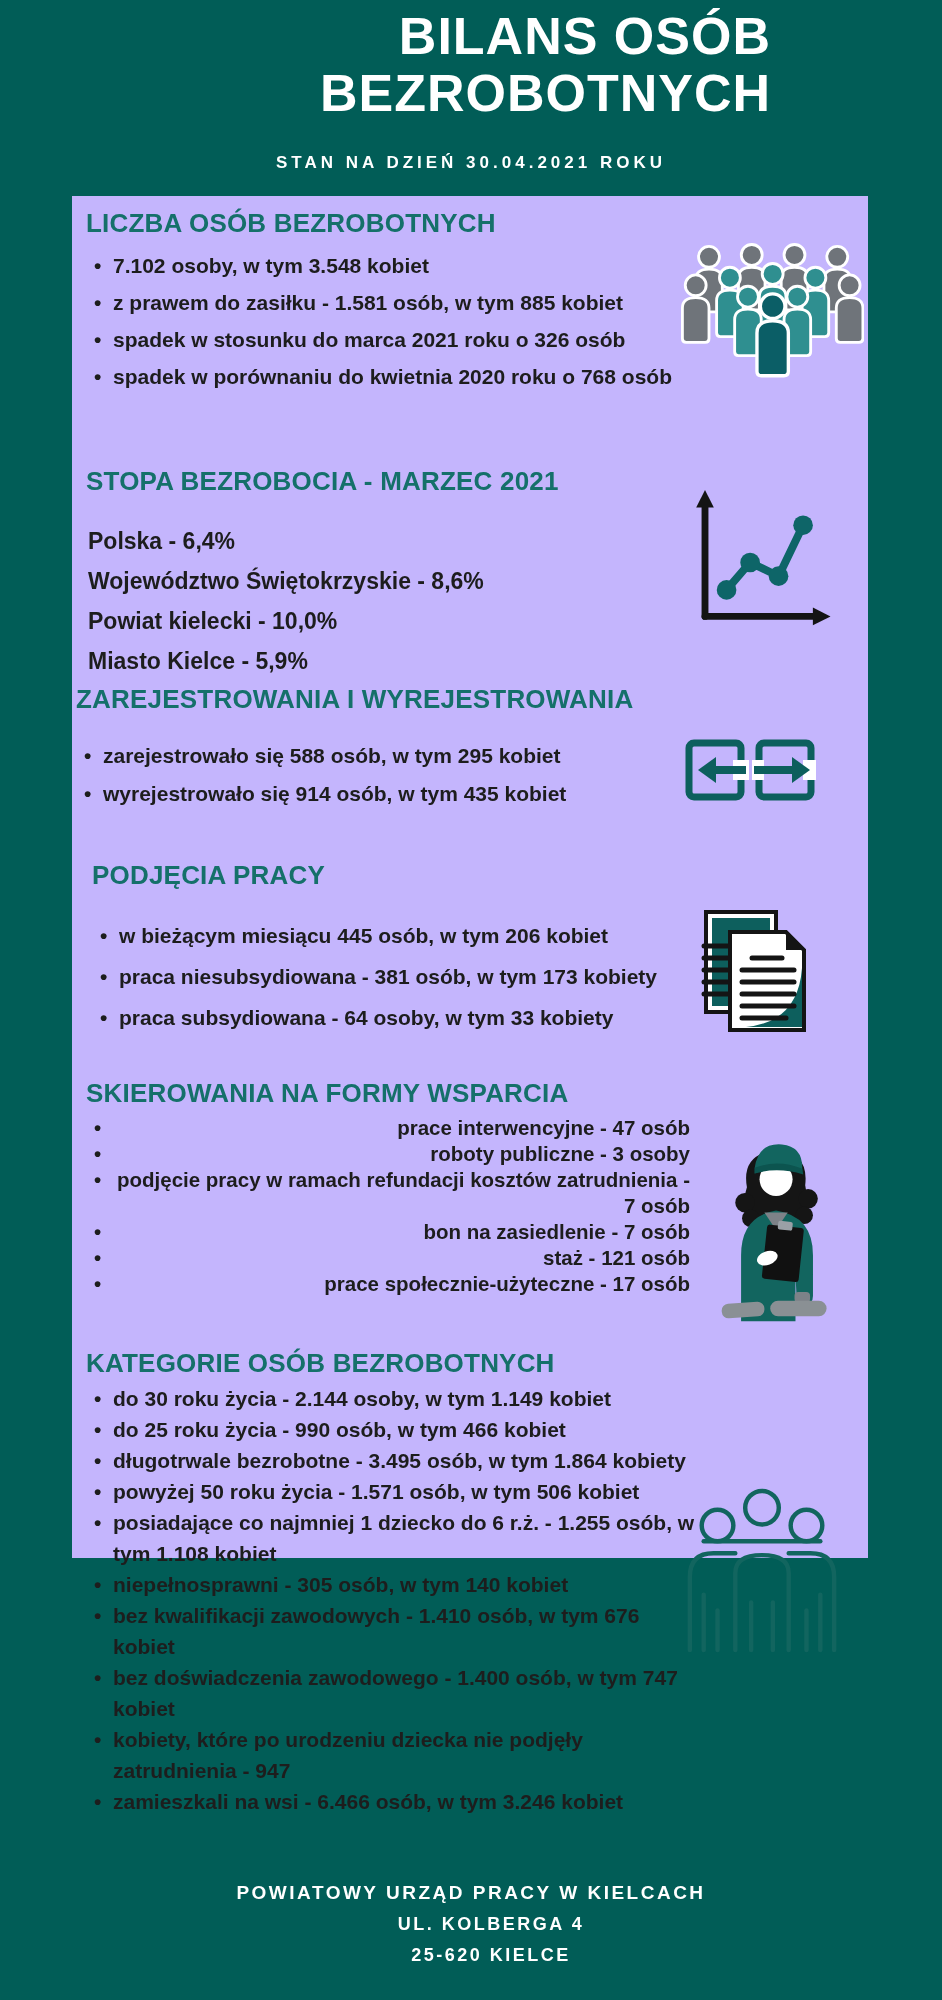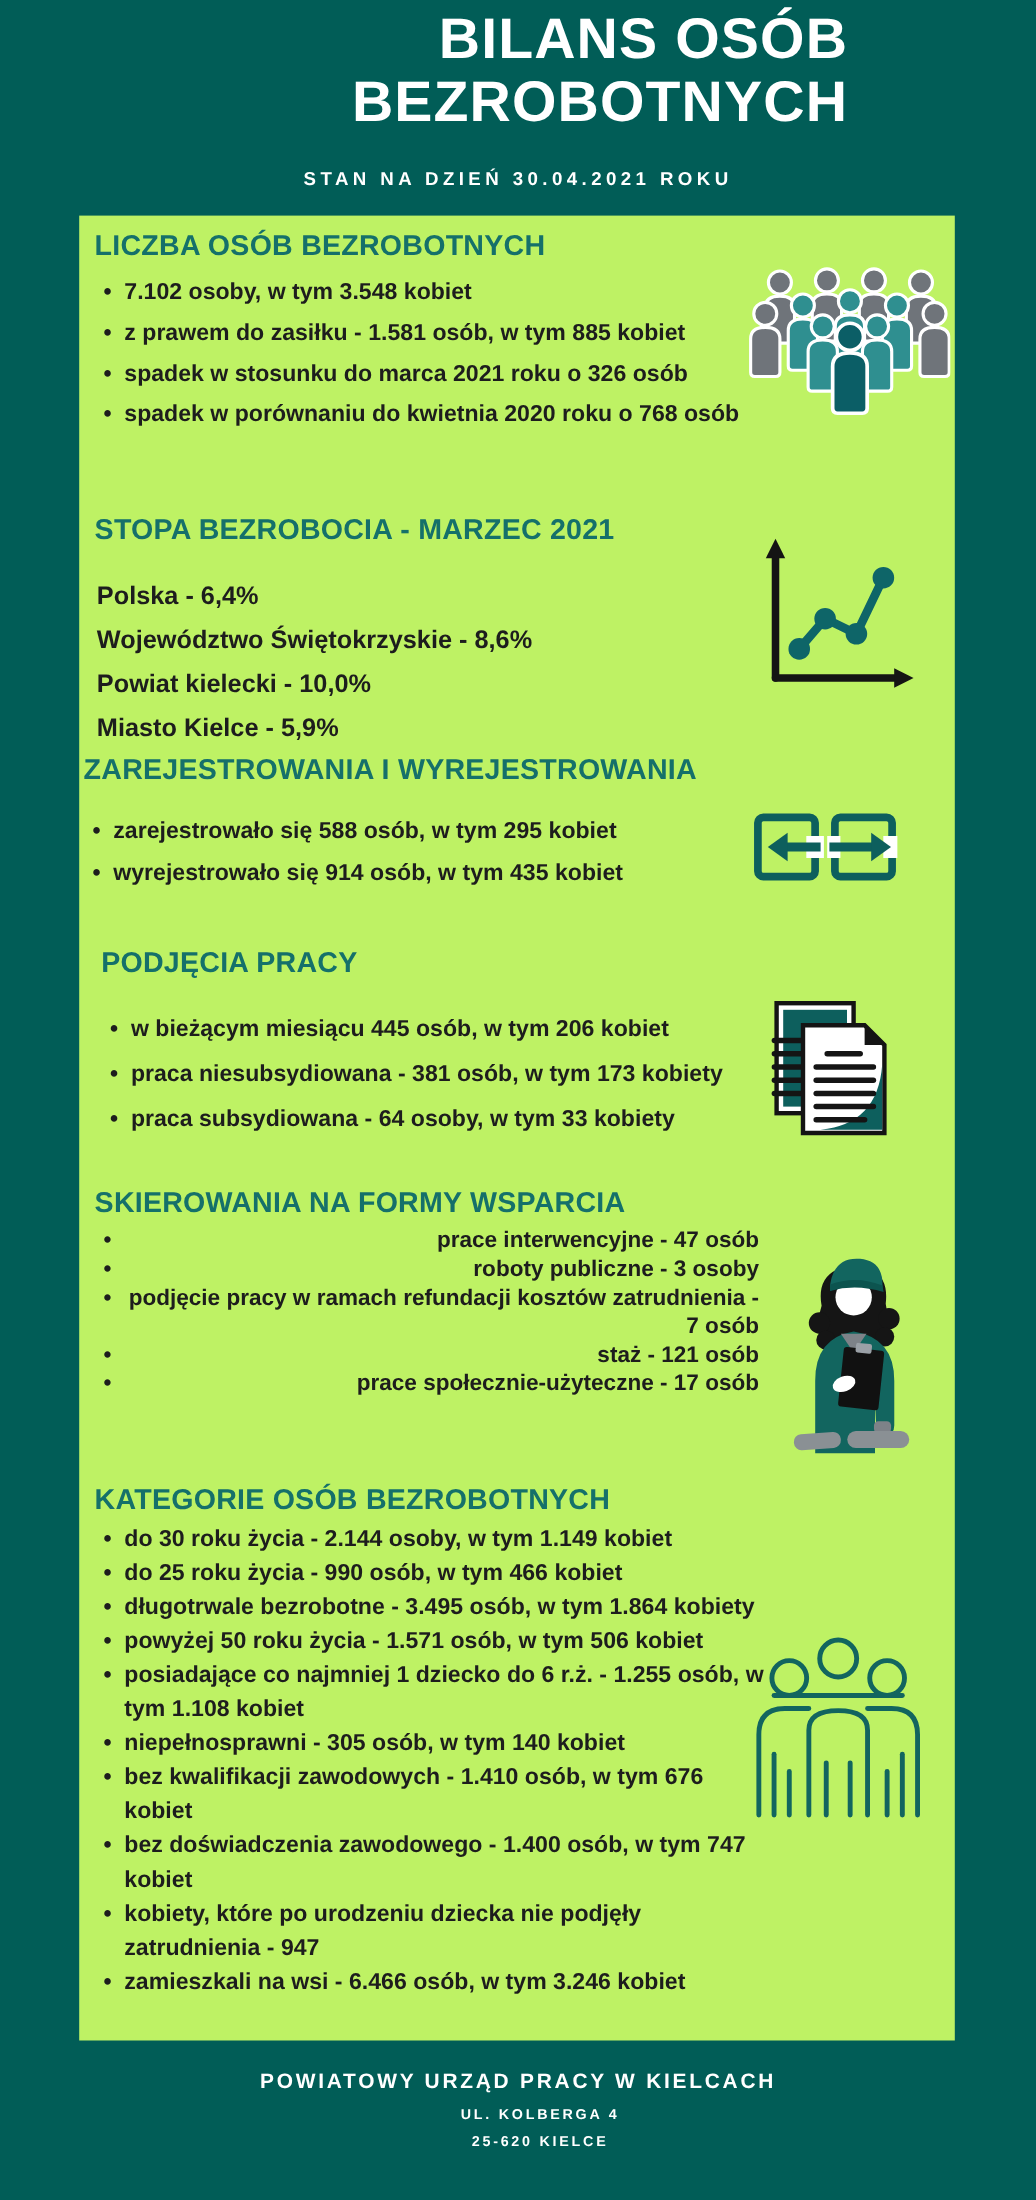--- a/index.html
+++ b/index.html
@@ -14,22 +14,22 @@
     position:absolute; top:8px; left:50%; transform:translateX(-50%);
     width:600px; margin:0; text-align:right; color:#ffffff;
     font-size:52px; font-weight:800; line-height:1.1; letter-spacing:1px;
   }
   .subtitle {
     position:absolute; top:153px; left:0; width:100%; text-align:center;
     color:#ffffff; font-size:17px; font-weight:700; letter-spacing:4px;
   }
   
   .card {
-    position:absolute; left:72px; top:196px; width:796px; height:1659px;
-    background:#bef264;
+    position:absolute; left:72px; top:196px; width:796px; height:1362px;
+    background:#c4b5fd;
   }
   .sec { position:absolute; left:14px; }
   .sec-h {
     margin:0; color:#15706A; font-size:26px; font-weight:800; letter-spacing:.2px;
   }
   .blist { list-style:none; margin:0; padding:0; color:#1d1d1d; font-size:21px; font-weight:700; }
   .blist li { position:relative; padding-left:27px; }
   .blist li::before { content:"•"; position:absolute; left:8px; }
   .blist.plain li { padding-left:2px; }
   .blist.plain li::before { display:none; }
@@ -67,21 +67,21 @@
   .icon-docs   { left:618px; top:710px;  width:132px; height:132px; }
   .icon-woman  { left:638px; top:932px;  width:136px; height:196px; }
   .icon-people { left:606px; top:1282px; width:168px; height:178px; }
 
   
   .footer {
     position:absolute; left:0; right:0; bottom:0; height:145px;
     text-align:center; color:#ffffff; font-weight:700; letter-spacing:2.5px;border-radius:18px;
   }
   .footer .f1 { padding-top:27px; font-size:19px; }
-  .footer .f2, .footer .f3 { margin-top:10px; font-size:13px;margin-left:40px; }
+  .footer .f2, .footer .f3 { margin-top:10px; font-size:18px;margin-left:40px; }
 </style>
 </head>
 <body>
 
 <div class="page">
 
   <h1 class="title">BILANS OSÓB BEZROBOTNYCH</h1>
   <div class="subtitle">STAN NA DZIEŃ 30.04.2021 ROKU</div>
 
   <main class="card">
@@ -236,20 +236,21 @@
         </g>
       </svg>
     </div>
 
     <section class="sec s5">
       <h2 class="sec-h">SKIEROWANIA NA FORMY WSPARCIA</h2>
       <ul class="blist">
           <li><span>prace interwencyjne - 47 osób</span></li>
           <li><span>roboty publiczne - 3 osoby</span></li>
           <li><span>podjęcie pracy w ramach refundacji kosztów zatrudnienia - 7 osób</span></li>
+          <li><span>bon na zasiedlenie - 7 osób</span></li>
           <li><span>staż - 121 osób</span></li>
           <li><span>prace społecznie-użyteczne - 17 osób</span></li>
         </ul>
     </section>
     <div class="icon icon-woman">
       <svg viewBox="0 0 140 200" xmlns="http://www.w3.org/2000/svg">
         <g fill="#151515">
           <path d="M 38 60 Q 32 26 68 22 Q 102 24 98 58 Q 106 96 84 100 L 50 100 Q 28 94 38 60 Z"></path>
           <circle cx="36" cy="76" r="10"></circle>
             <circle cx="101" cy="72" r="10"></circle>

